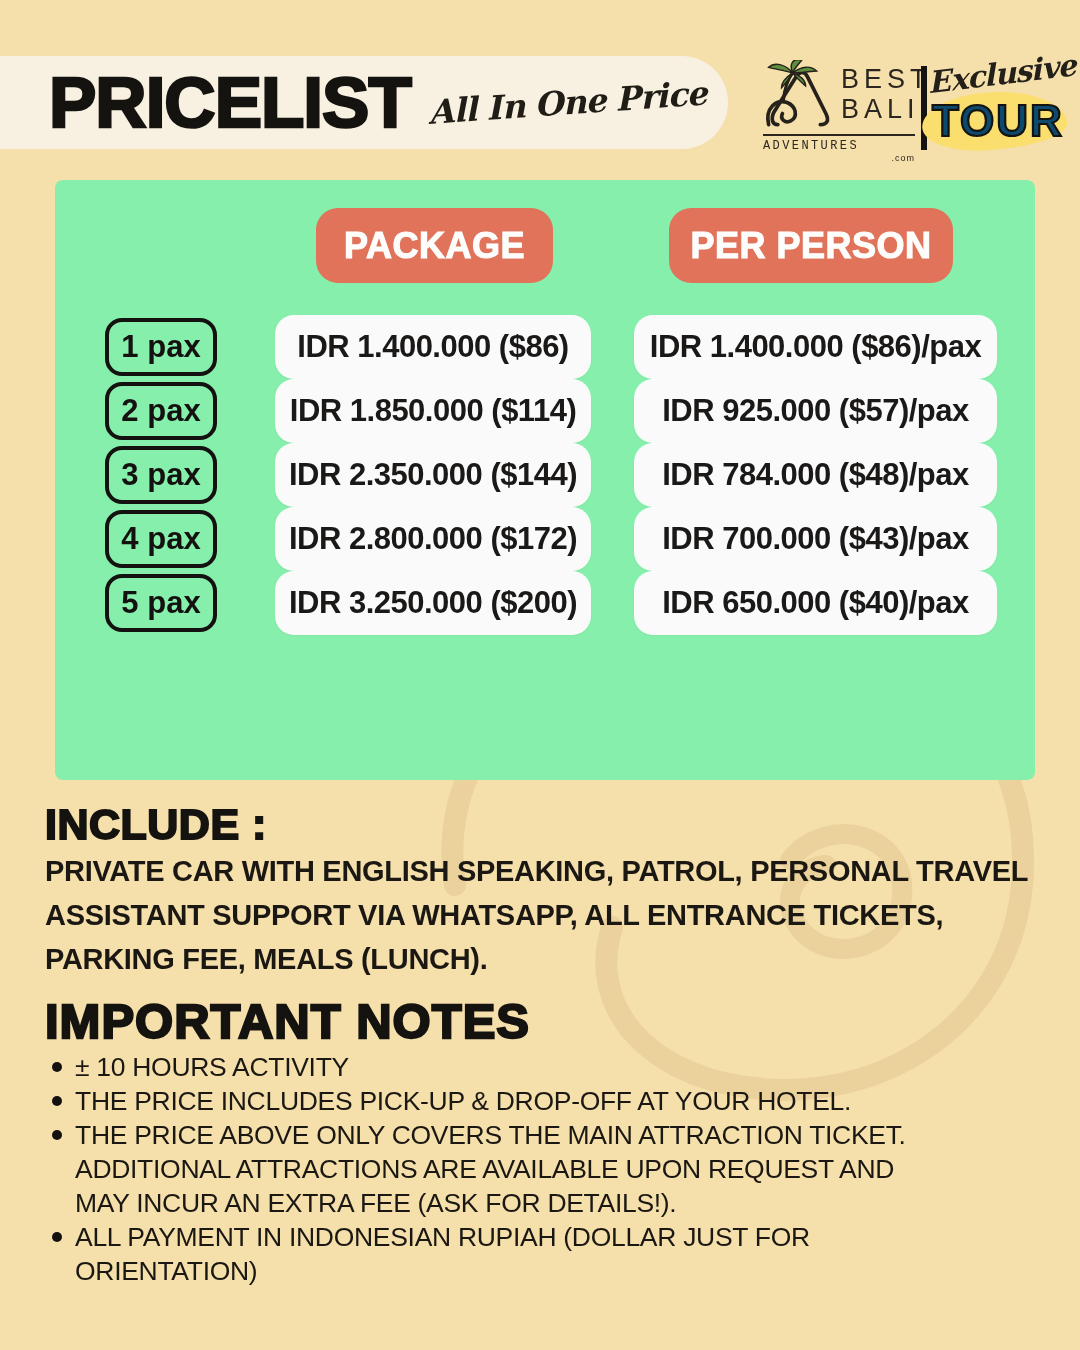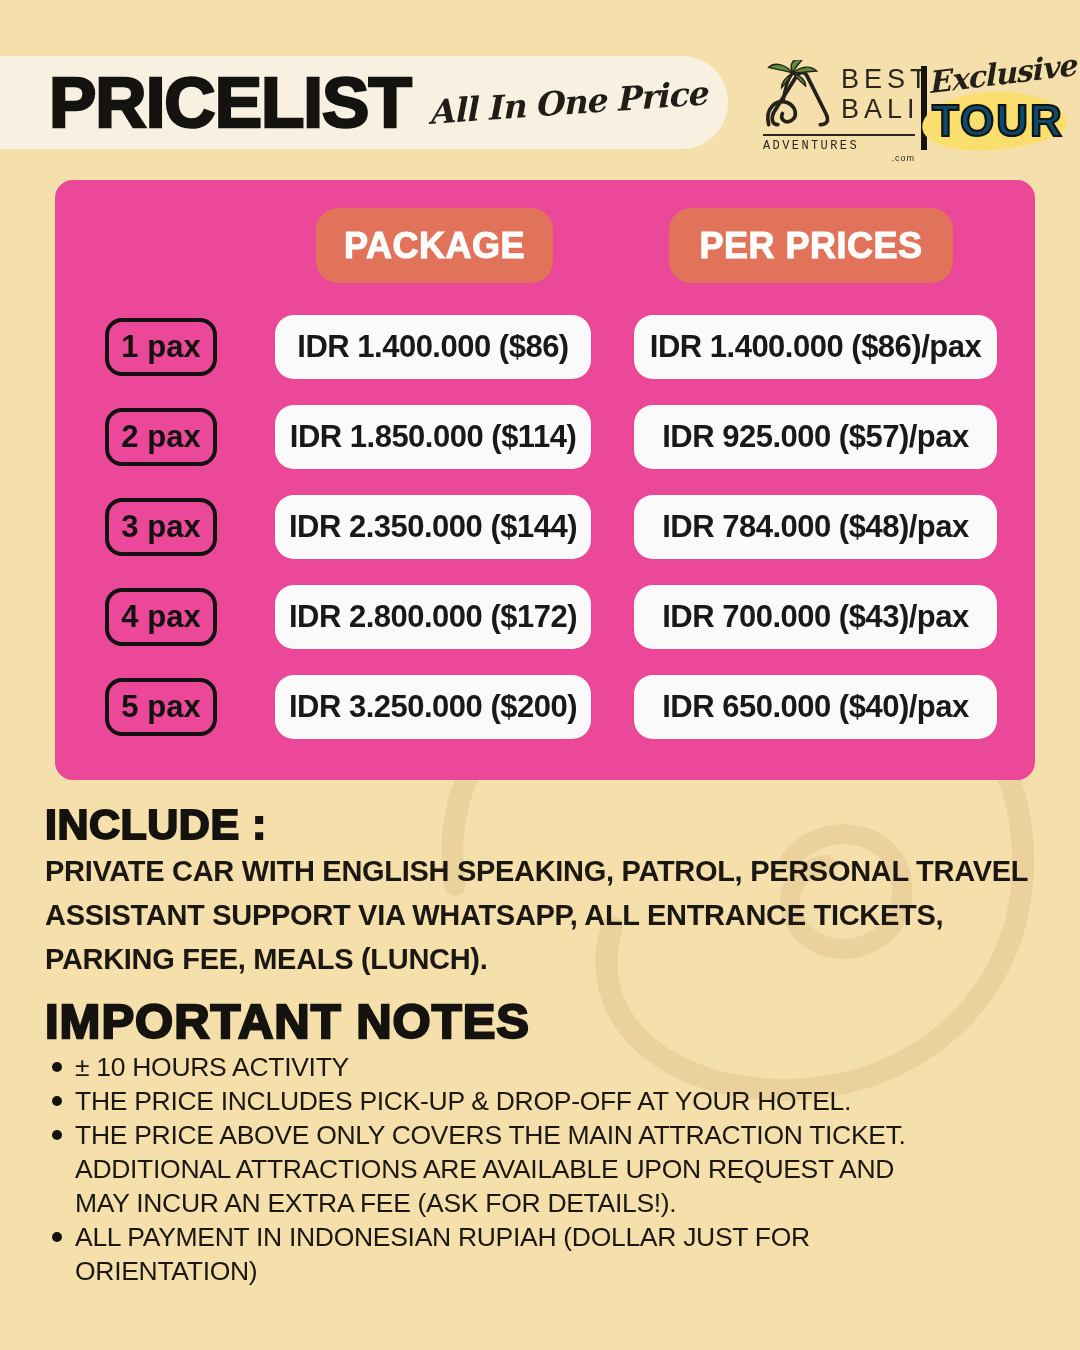--- a/index.html
+++ b/index.html
@@ -79,35 +79,35 @@
   .badge-word {
     position:absolute; left:4px; top:38px;
     font-size:44px; font-weight:bold; letter-spacing:2px;
     -webkit-text-stroke:2.2px #15130F; color:#0c4a6e;
   }
 
   
   .card {
     position:absolute; left:55px; top:180px;
     width:980px; height:600px;
-    background:#ec4899; border-radius:18px;
+    background:#86efac; border-radius:8px;
   }
   .col-head {
     position:absolute; top:28px; height:75px;
     background:#E0735A; border-radius:22px;
     color:#FDFDFC; font-size:36px; font-weight:bold;
     letter-spacing:.5px; -webkit-text-stroke:1.1px #FDFDFC;
     display:flex; align-items:center; justify-content:center;
     white-space:nowrap;
   }
   .col-head.package { left:261px; width:237px; }
   .col-head.person  { left:614px; width:284px; }
 
   .rows { position:absolute; left:0; top:135px; width:100%; }
-  .row { position:relative; height:64px; margin-bottom:26px; }
+  .row { position:relative; height:64px; }
   .pax-badge {
     position:absolute; left:50px; top:3px;
     width:112px; height:58px;
     border:4.5px solid #141210; border-radius:17px;
     display:flex; align-items:center; justify-content:center;
     font-size:31px; font-weight:bold; color:#141210;
   }
   .pill {
     position:absolute; top:0; height:64px;
     background:#FAFAFB; border-radius:19px;
@@ -195,21 +195,21 @@
 <div class="logo-divider"></div>
 
 <div class="badge">
   <div class="badge-blob"></div>
   <div class="badge-script">Exclusive</div>
   <div class="badge-word">TOUR</div>
 </div>
 
 <div class="card">
   <div class="col-head package">PACKAGE</div>
-  <div class="col-head person">PER PRICES</div>
+  <div class="col-head person">PER PERSON</div>
 
   <div class="rows">
     <div class="row">
       <div class="pax-badge">1 pax</div>
       <div class="pill package">IDR 1.400.000 ($86)</div>
       <div class="pill person">IDR 1.400.000 ($86)/pax</div>
     </div>
     <div class="row">
       <div class="pax-badge">2 pax</div>
       <div class="pill package">IDR 1.850.000 ($114)</div>

